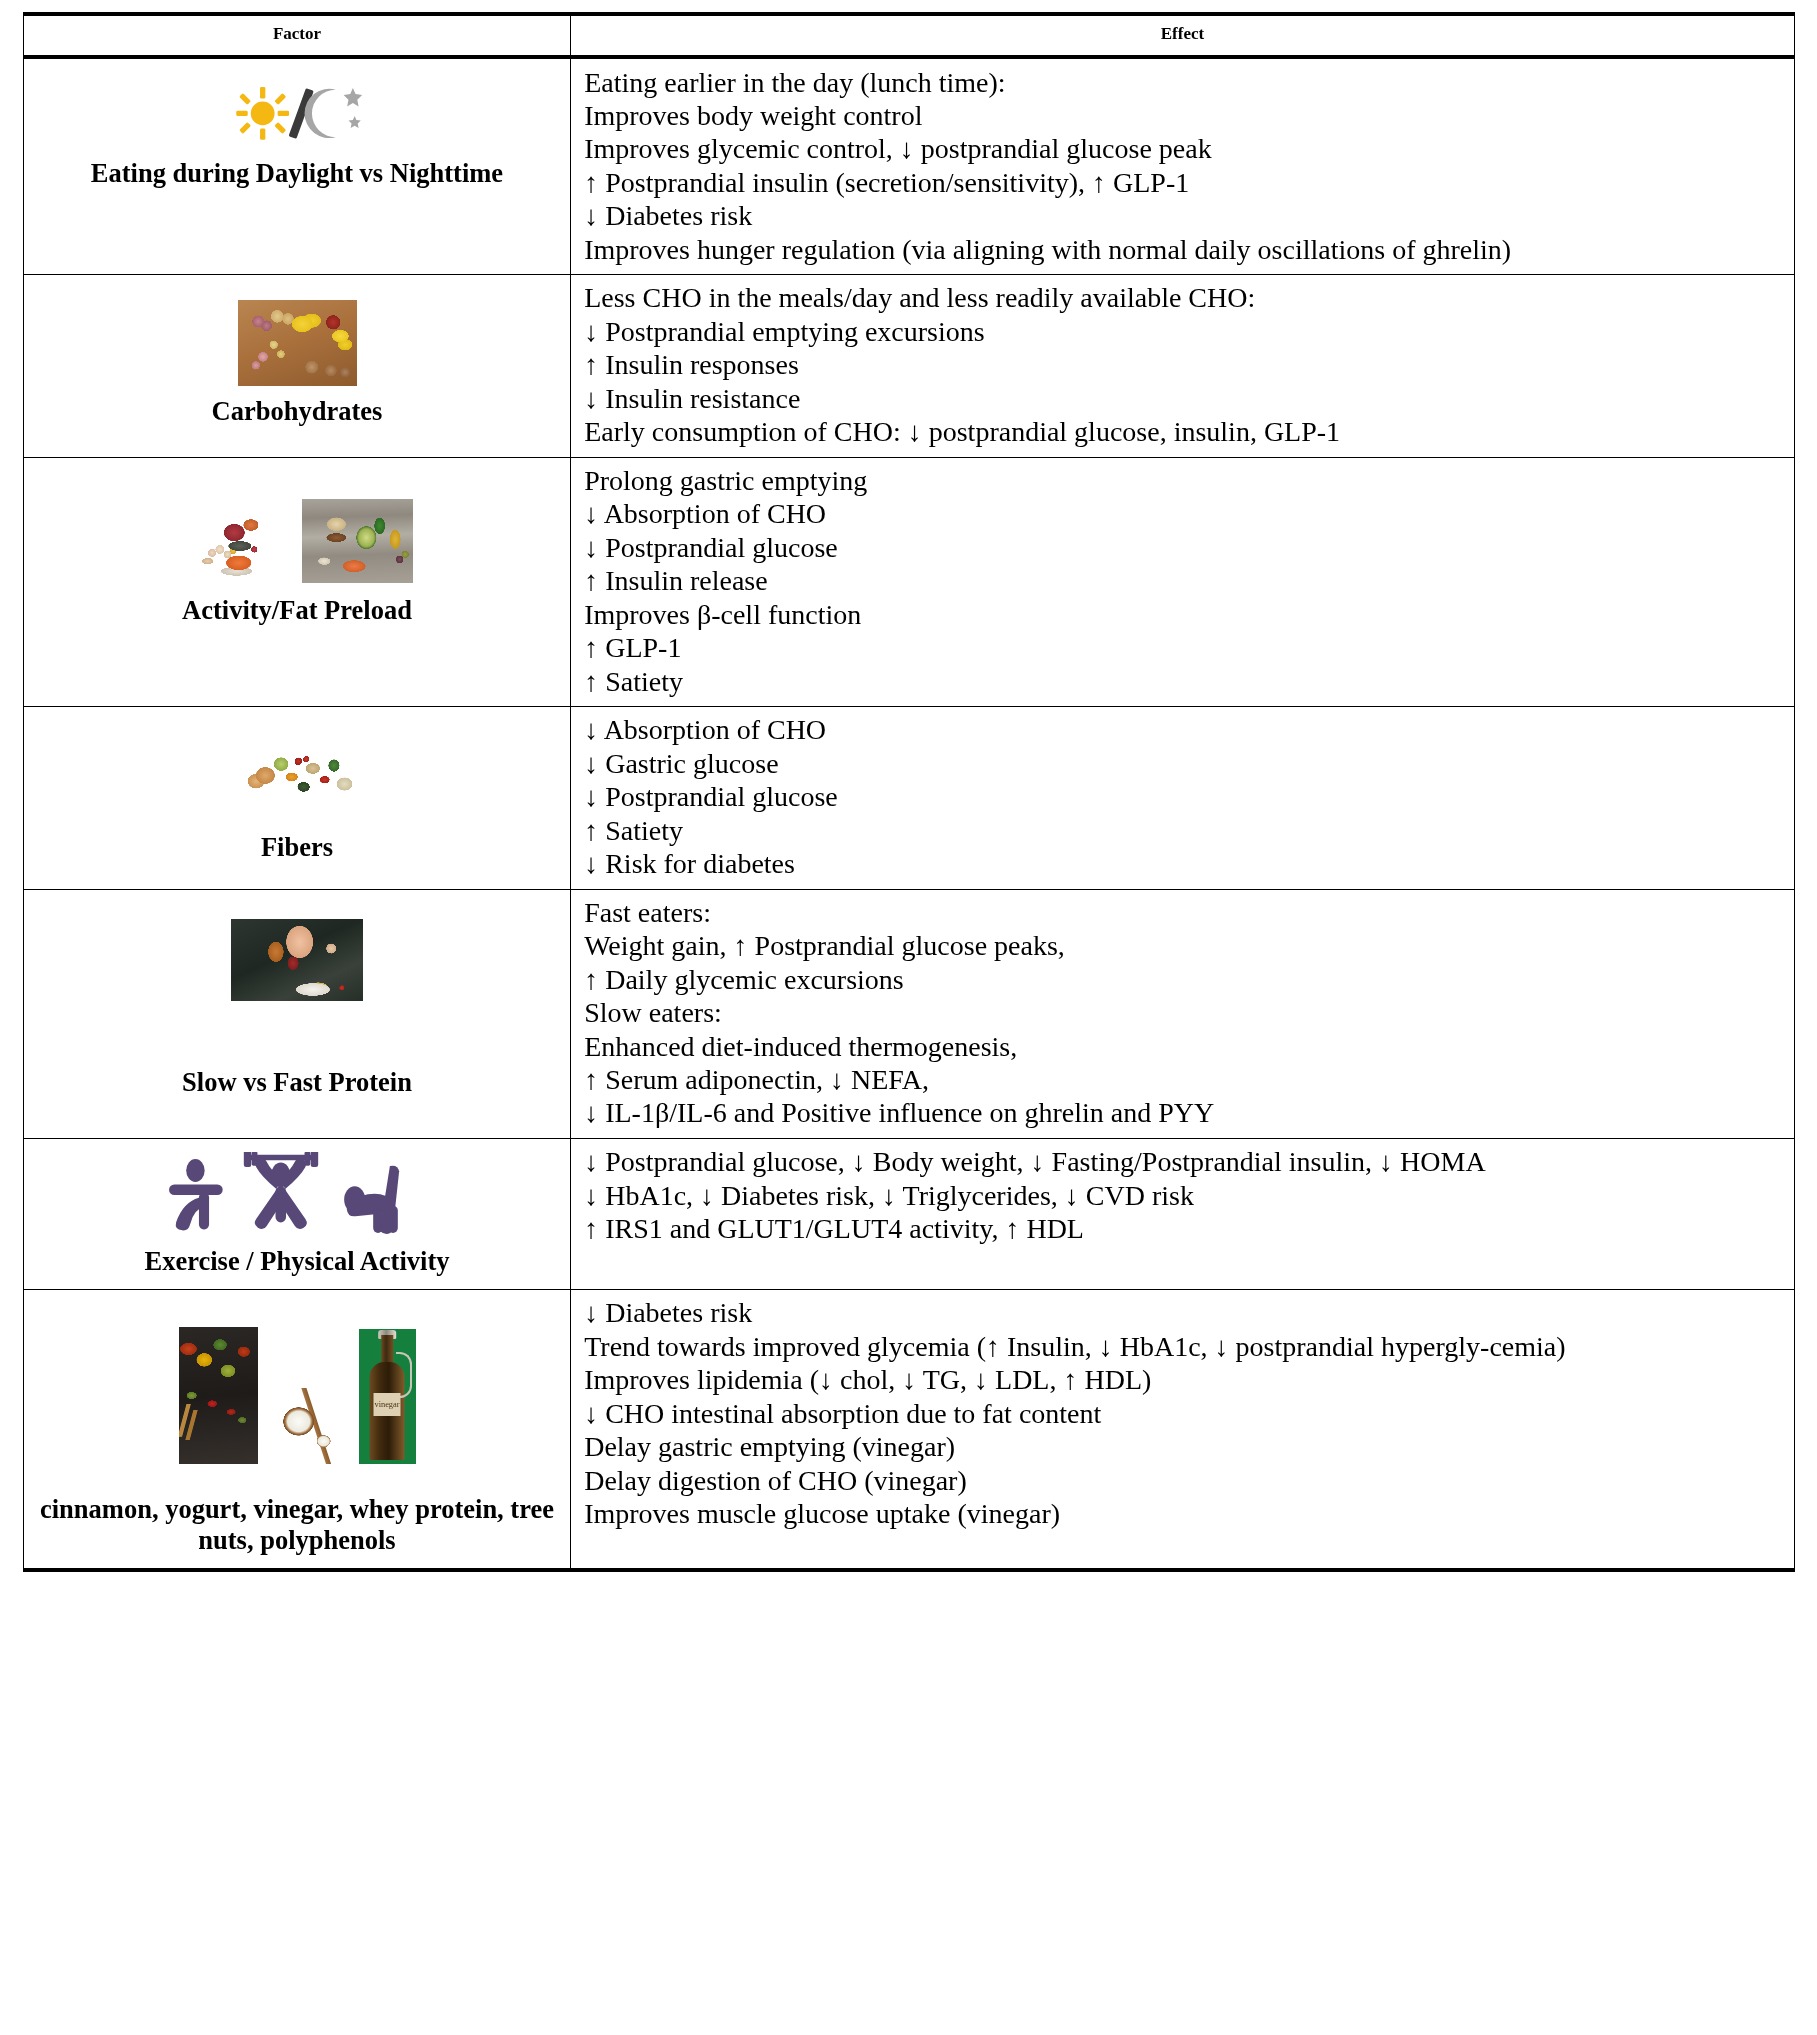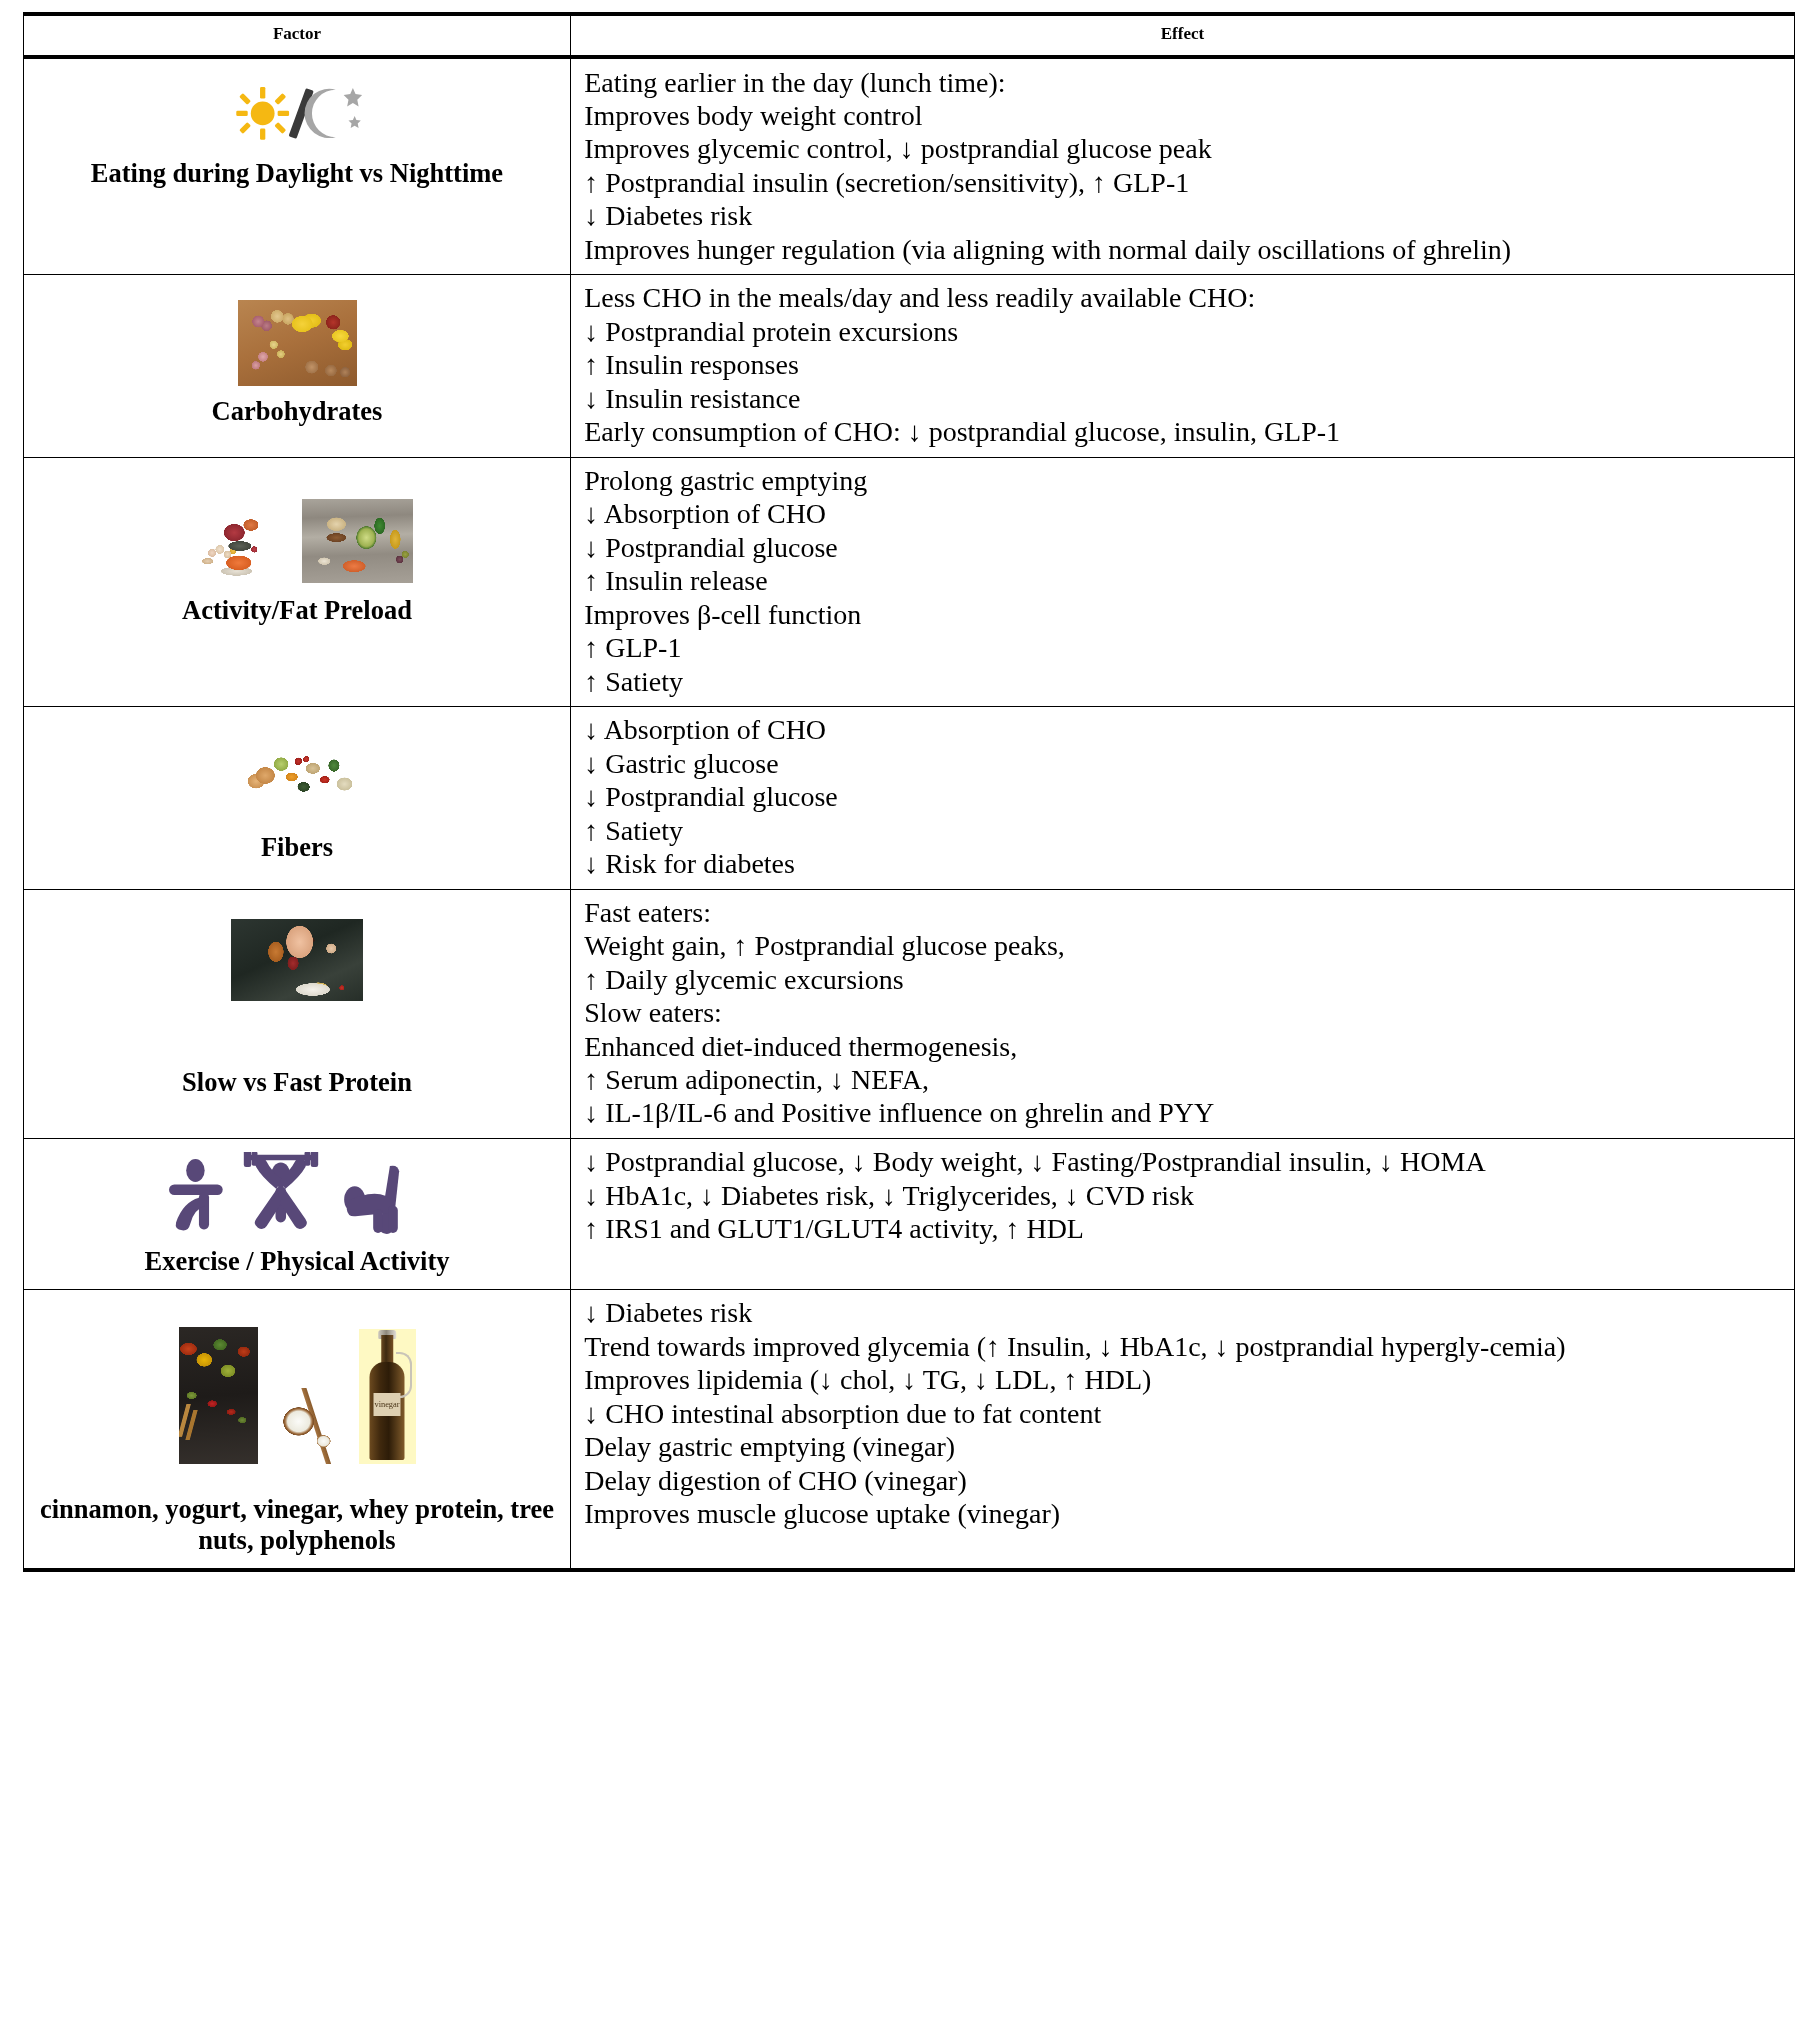--- a/index.html
+++ b/index.html
@@ -225,21 +225,21 @@
       radial-gradient(ellipse 18.5px 17px at 38% 44%, #fbfbf8 0%, #eceade 60%, #9d6a3a 74%, #7c4f27 82%, rgba(0,0,0,0) 84%),
       radial-gradient(ellipse 8.8px 7.5px at 70% 70%, #fbfbf8 0%, #ebe8dc 62%, #a3723f 78%, rgba(0,0,0,0) 80%),
       linear-gradient(72deg, rgba(0,0,0,0) 55%, #a3723f 56%, #8c5d2e 60%, rgba(0,0,0,0) 61%) no-repeat 0 0/100% 100%,
       #ffffff;
   }
 
   
   .photo-vinegar {
     width: 57px; height: 135px;
     position: relative;
-    background: #fef9c3;
+    background: #15803d;
     text-align: center;
   }
   .vinegar-neck {
     position: absolute; left: 50%; top: 6.2px;
     transform: translateX(-50%);
     width: 11.5px; height: 30px;
     background: linear-gradient(90deg, #6b4a22 0%, #3d2a11 40%, #754f24 100%);
   }
   .vinegar-cap {
     position: absolute; left: 50%; top: 0.9px;
@@ -338,21 +338,21 @@
 
       <tr>
         <td class="factor-cell">
           <div class="media-row" style="margin-top:15px;margin-bottom:9.7px;">
             <span class="photo photo-carbs"></span>
           </div>
           <div class="factor-label">Carbohydrates</div>
         </td>
         <td class="effect-cell">
           <div class="eff-line">Less CHO in the meals/day and less readily available CHO:</div>
-          <div class="eff-line">↓ Postprandial protein excursions</div>
+          <div class="eff-line">↓ Postprandial emptying excursions</div>
           <div class="eff-line">↑ Insulin responses</div>
           <div class="eff-line">↓ Insulin resistance</div>
           <div class="eff-line">Early consumption of CHO: ↓ postprandial glucose, insulin, GLP-1</div>
         </td>
       </tr>
 
       <tr>
         <td class="factor-cell">
           <div class="media-row" style="margin-top:32px;margin-bottom:11.5px;">
             <span class="photo photo-protein"></span>

